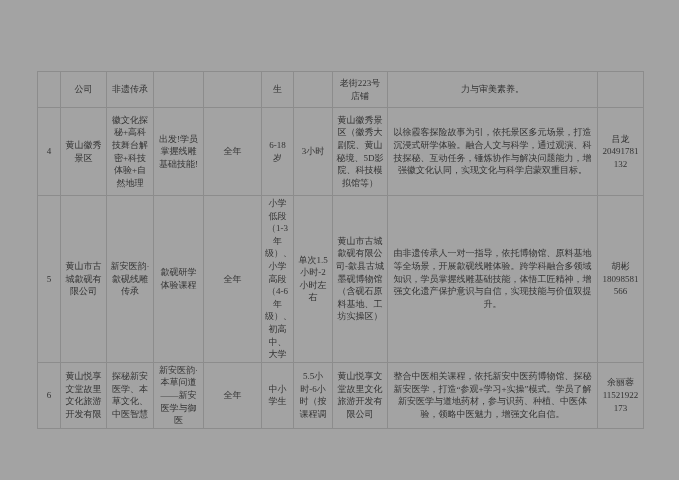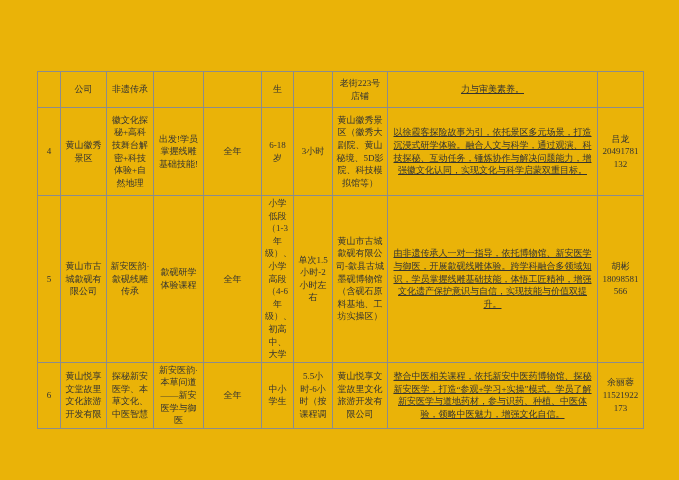--- a/index.html
+++ b/index.html
@@ -8,21 +8,21 @@
     background: #ffffff;
     width: 679px;
     height: 480px;
     overflow: hidden;
     font-family: "Liberation Serif", "DejaVu Serif", serif;
   }
   .page {
     position: relative;
     width: 679px;
     height: 480px;
-    background: #eab308;
+    background: #a3a3a3;
   }
   table.doc-table {
     position: absolute;
     left: 37px;
     top: 71px;
     width: 606px;
     border-collapse: collapse;
     table-layout: fixed;
   }
   table.doc-table td {
@@ -33,21 +33,20 @@
     text-align: center;
     vertical-align: middle;
     padding: 1px 3px;
     word-break: break-all;
     white-space: pre-line;
     overflow: hidden;
   }
   td.desc {
     text-align: justify;
     padding: 2px 5px;
-    text-decoration: underline;
   }
   tr.r0 { height: 36px; }
   tr.r1 { height: 88px; }
   tr.r2 { height: 144px; }
   tr.r3 { height: 62px; }
   col.c0 { width: 23px; }
   col.c1 { width: 46px; }
   col.c2 { width: 47px; }
   col.c3 { width: 50px; }
   col.c4 { width: 58px; }
@@ -102,21 +101,21 @@
       </tr>
       <tr class="r2">
         <td>5</td>
         <td>黄山市古城歙砚有限公司</td>
         <td>新安医韵·歙砚线雕传承</td>
         <td>歙砚研学体验课程</td>
         <td>全年</td>
         <td>小学低段（1-3年级）、小学高段（4-6年级）、初高中、大学</td>
         <td>单次1.5小时-2小时左右</td>
         <td>黄山市古城歙砚有限公司-歙县古城墨砚博物馆（含砚石原料基地、工坊实操区）</td>
-        <td class="desc">由非遗传承人一对一指导，依托博物馆、新安医学与御医，开展歙砚线雕体验。跨学科融合多领域知识，学员掌握线雕基础技能，体悟工匠精神，增强文化遗产保护意识与自信，实现技能与价值双提升。</td>
+        <td class="desc">由非遗传承人一对一指导，依托博物馆、原料基地等全场景，开展歙砚线雕体验。跨学科融合多领域知识，学员掌握线雕基础技能，体悟工匠精神，增强文化遗产保护意识与自信，实现技能与价值双提升。</td>
         <td>胡彬
 18098581566</td>
       </tr>
       <tr class="r3">
         <td>6</td>
         <td>黄山悦享文堂故里文化旅游开发有限</td>
         <td>探秘新安医学、本草文化、中医智慧</td>
         <td>新安医韵·本草问道——新安医学与御医</td>
         <td>全年</td>
         <td>中小学生</td>

